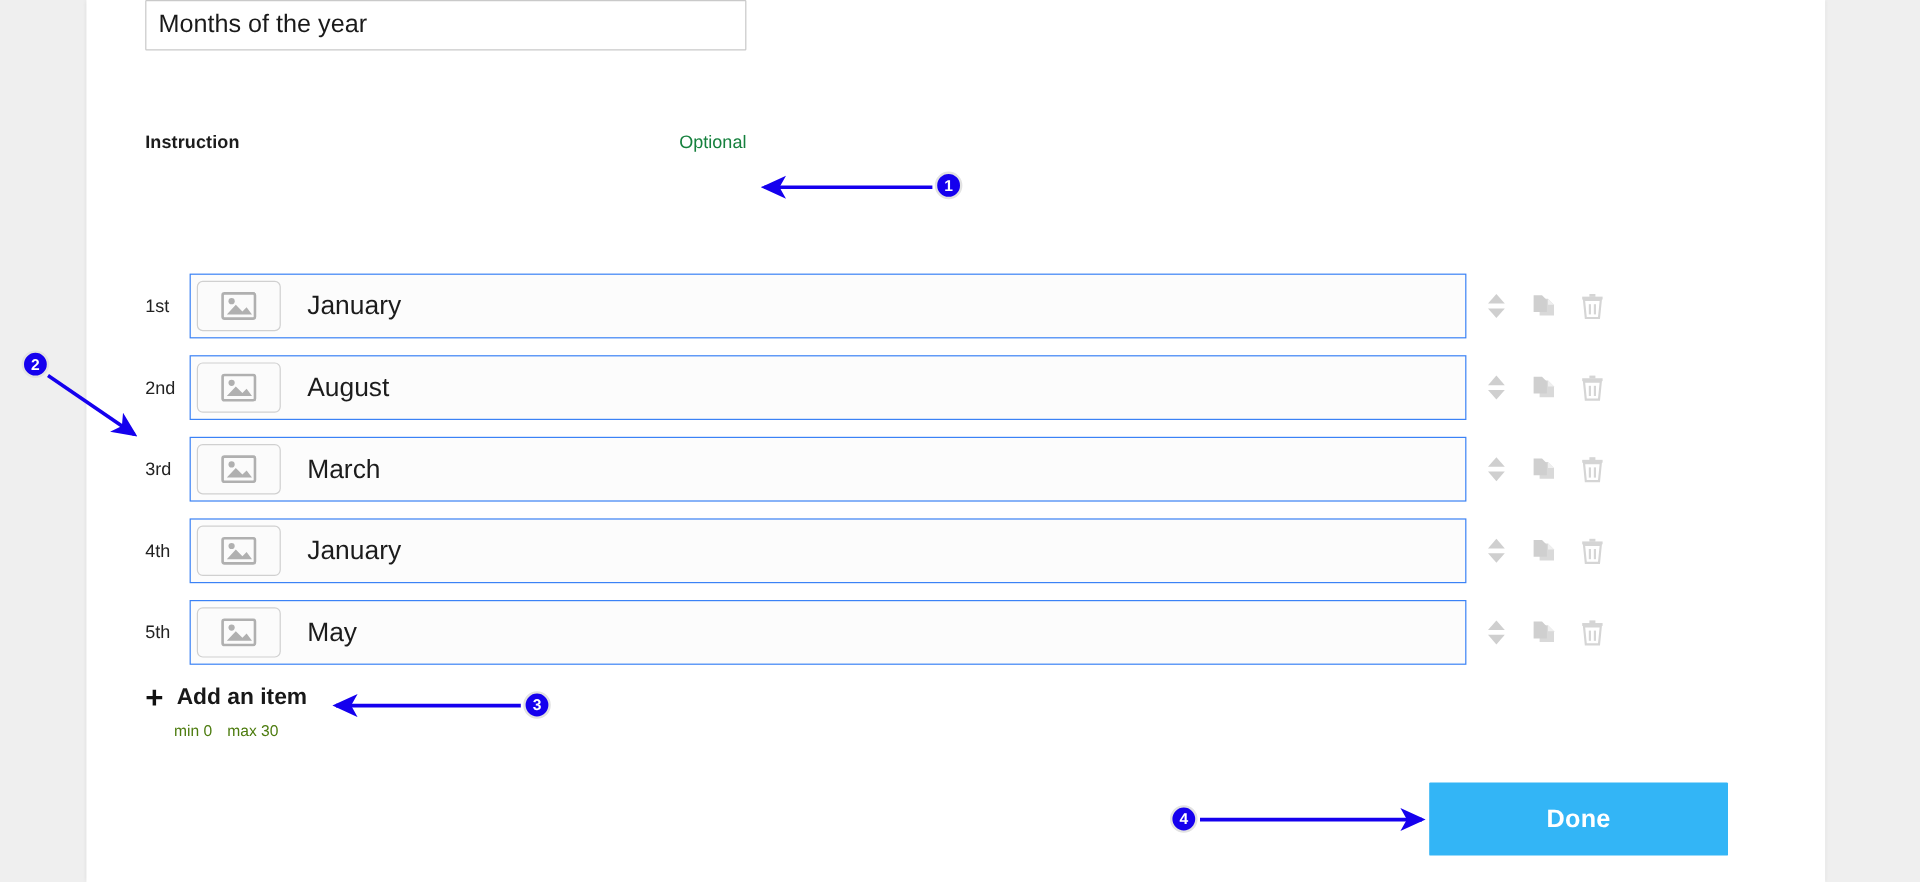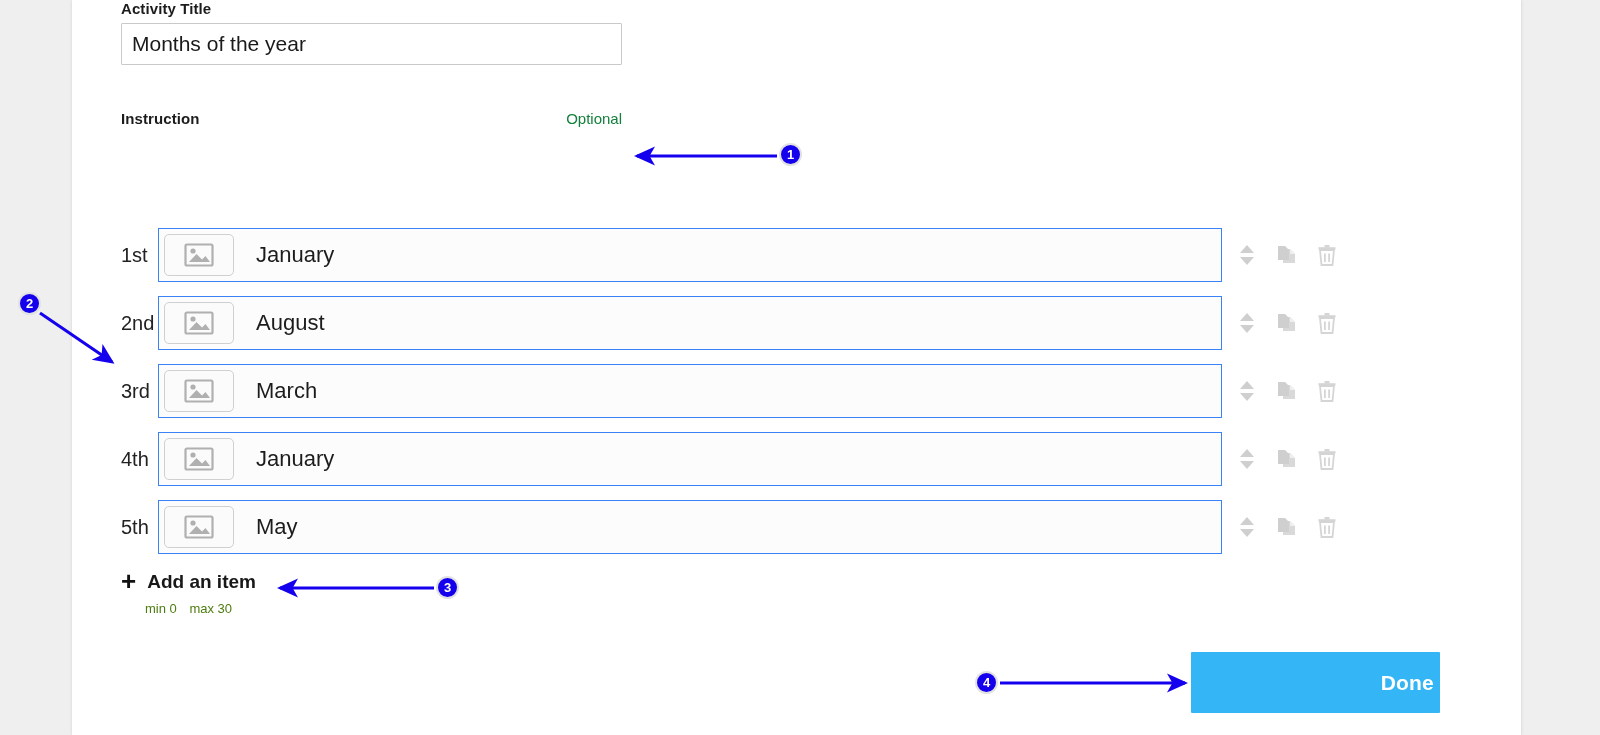--- a/index.html
+++ b/index.html
@@ -79,21 +79,21 @@
     height: 54px;
     margin-bottom: 14px;
     display: flex;
     align-items: center;
   }
   .ordinal {
     position: absolute;
     left: 49px;
     width: 40px;
     text-align: left;
-    font-size: 20px;
+    font-size: 15px;
     color: #222222;
     font-weight: normal;
   }
   .item-box {
     position: absolute;
     left: 86px;
     width: 1064px;
     height: 54px;
     box-sizing: border-box;
     border: 1px solid #3b82f6;
@@ -180,21 +180,20 @@
     height: 61px;
     background: #33b5f6;
     border: none;
     color: #ffffff;
     font-size: 21px;
     font-weight: bold;
     font-family: "Liberation Sans", sans-serif;
     cursor: pointer;
     border-radius: 1px;
     letter-spacing: 0.2px;
-    text-align: right;
   }
 
   
   #annotations {
     position: absolute;
     left: 0; top: 0;
     width: 1600px; height: 735px;
     pointer-events: none;
   }
   .badge {
@@ -213,23 +212,20 @@
     justify-content: center;
     font-family: "Liberation Sans", sans-serif;
   }
 </style>
 </head>
 <body>
 
 <div id="content-panel">
 
   <div class="field-block" id="title-block">
-    <div class="field-label-row">
-      <span class="field-label">Activity Title</span>
-    </div>
     <input class="text-input" id="activity-title-input" type="text" value="Months of the year" style="">
   </div>
 
   <div class="field-block" id="instruction-block">
     <div class="field-label-row">
       <span class="field-label">Instruction</span>
       <span class="field-optional">Optional</span>
     </div>
   </div>
 

